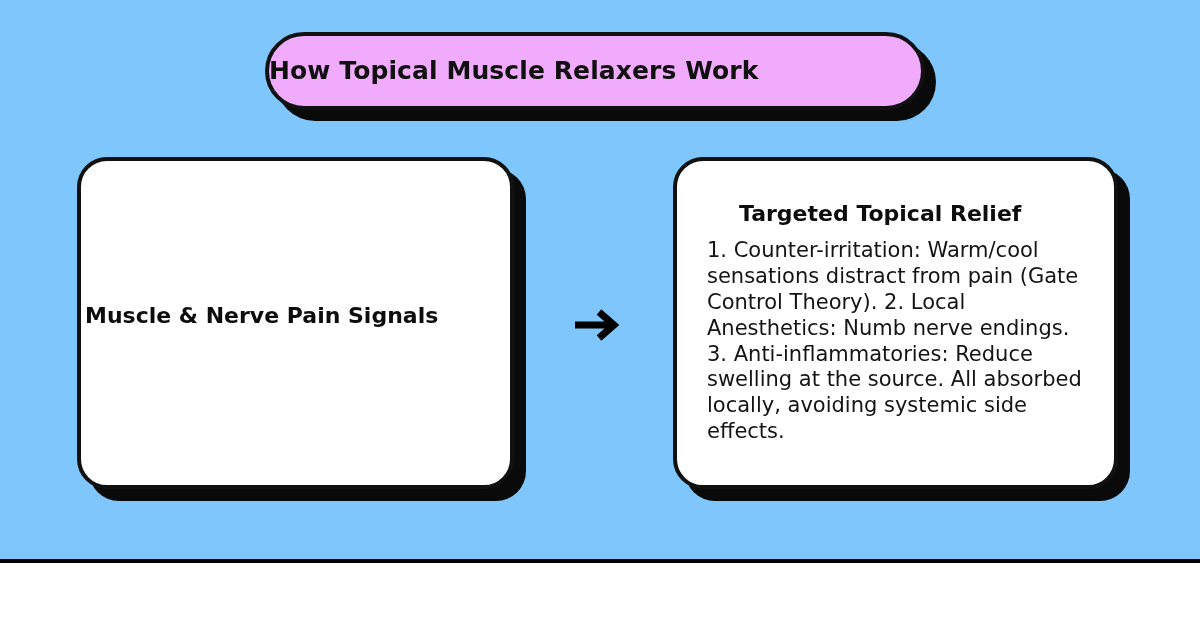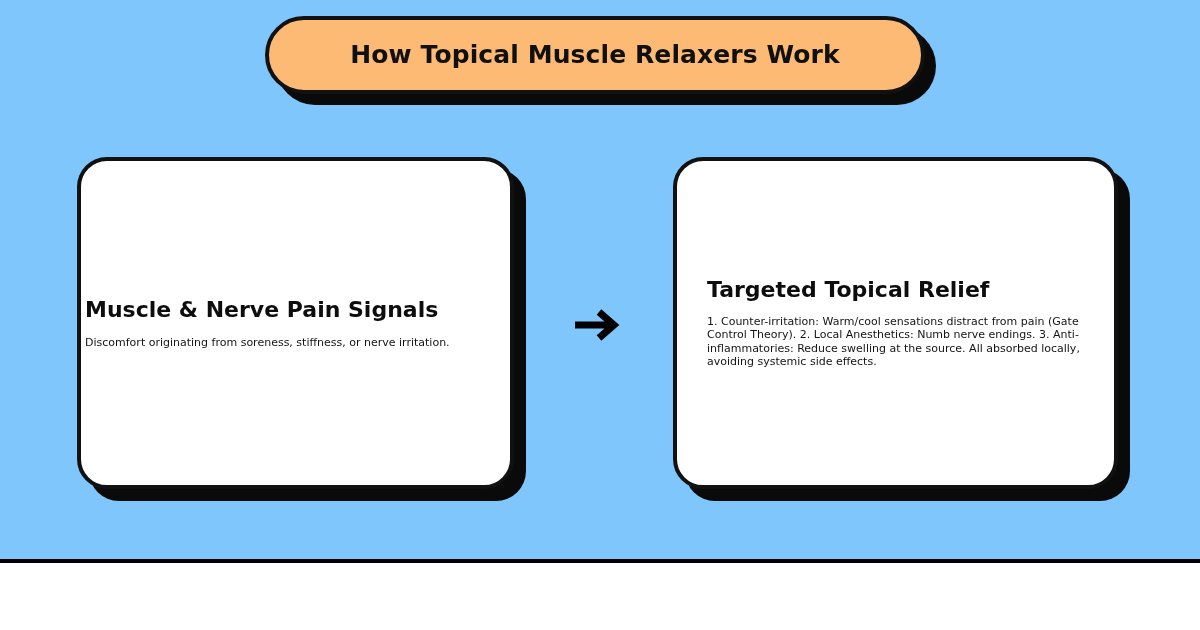--- a/index.html
+++ b/index.html
@@ -30,31 +30,31 @@
     height: 559px;
     background: #7FC6FC;
     border-bottom: 4px solid #000000;
     box-sizing: content-box;
   }
 
   
   .title-pill {
     position: absolute;
     left: 265px;
-    top: 16px;
+    top: 32px;
     width: 660px;
     height: 78px;
-    background: #fdba74;
+    background: #f0abfc;
     border: 4px solid #111111;
     border-radius: 44px;
     box-sizing: border-box;
     box-shadow: 11px 11px 0 0 #0a0a0a;
     display: flex;
     align-items: center;
-    justify-content: center;
+    justify-content: flex-start;
   }
   .title-text {
     font-size: 25px;
     font-weight: 700;
     color: #101010;
     letter-spacing: 0.1px;
     text-align: center;
     line-height: 1.2;
   }
 
@@ -86,27 +86,27 @@
   }
 
   .card-title {
     font-size: 22px;
     font-weight: 700;
     color: #0d0d0d;
     margin: 0 0 14px 0;
     line-height: 1.15;
   }
   .card-body {
-    font-size: 11px;
+    font-size: 21px;
     font-weight: 400;
     color: #141414;
     line-height: 1.23;
     margin: 0;
   }
-  .card-right .card-title { margin-bottom: 12px; }
+  .card-right .card-title { margin-bottom: 12px; margin-left: 32px; }
 
   
   .arrow {
     position: absolute;
     left: 560px;
     top: 296px;
     width: 78px;
     height: 58px;
     display: flex;
     align-items: center;
@@ -130,21 +130,20 @@
 <div id="infographic">
 
   <div class="canvas"></div>
 
   <div class="title-pill">
     <div class="title-text">How Topical Muscle Relaxers Work</div>
   </div>
 
   <div class="card card-left">
     <h2 class="card-title">Muscle &amp; Nerve Pain Signals</h2>
-    <p class="card-body">Discomfort originating from soreness, stiffness, or nerve irritation.</p>
   </div>
 
   <div class="arrow">
     <svg width="52" height="40" viewBox="0 0 52 40" aria-hidden="true">
       <path d="M2 20 H36 M26 7 L41 20 L26 33" fill="none" stroke="#000000" stroke-width="7" stroke-linecap="butt" stroke-linejoin="miter"></path>
     </svg>
   </div>
 
   <div class="card card-right">
     <h2 class="card-title">Targeted Topical Relief</h2>

